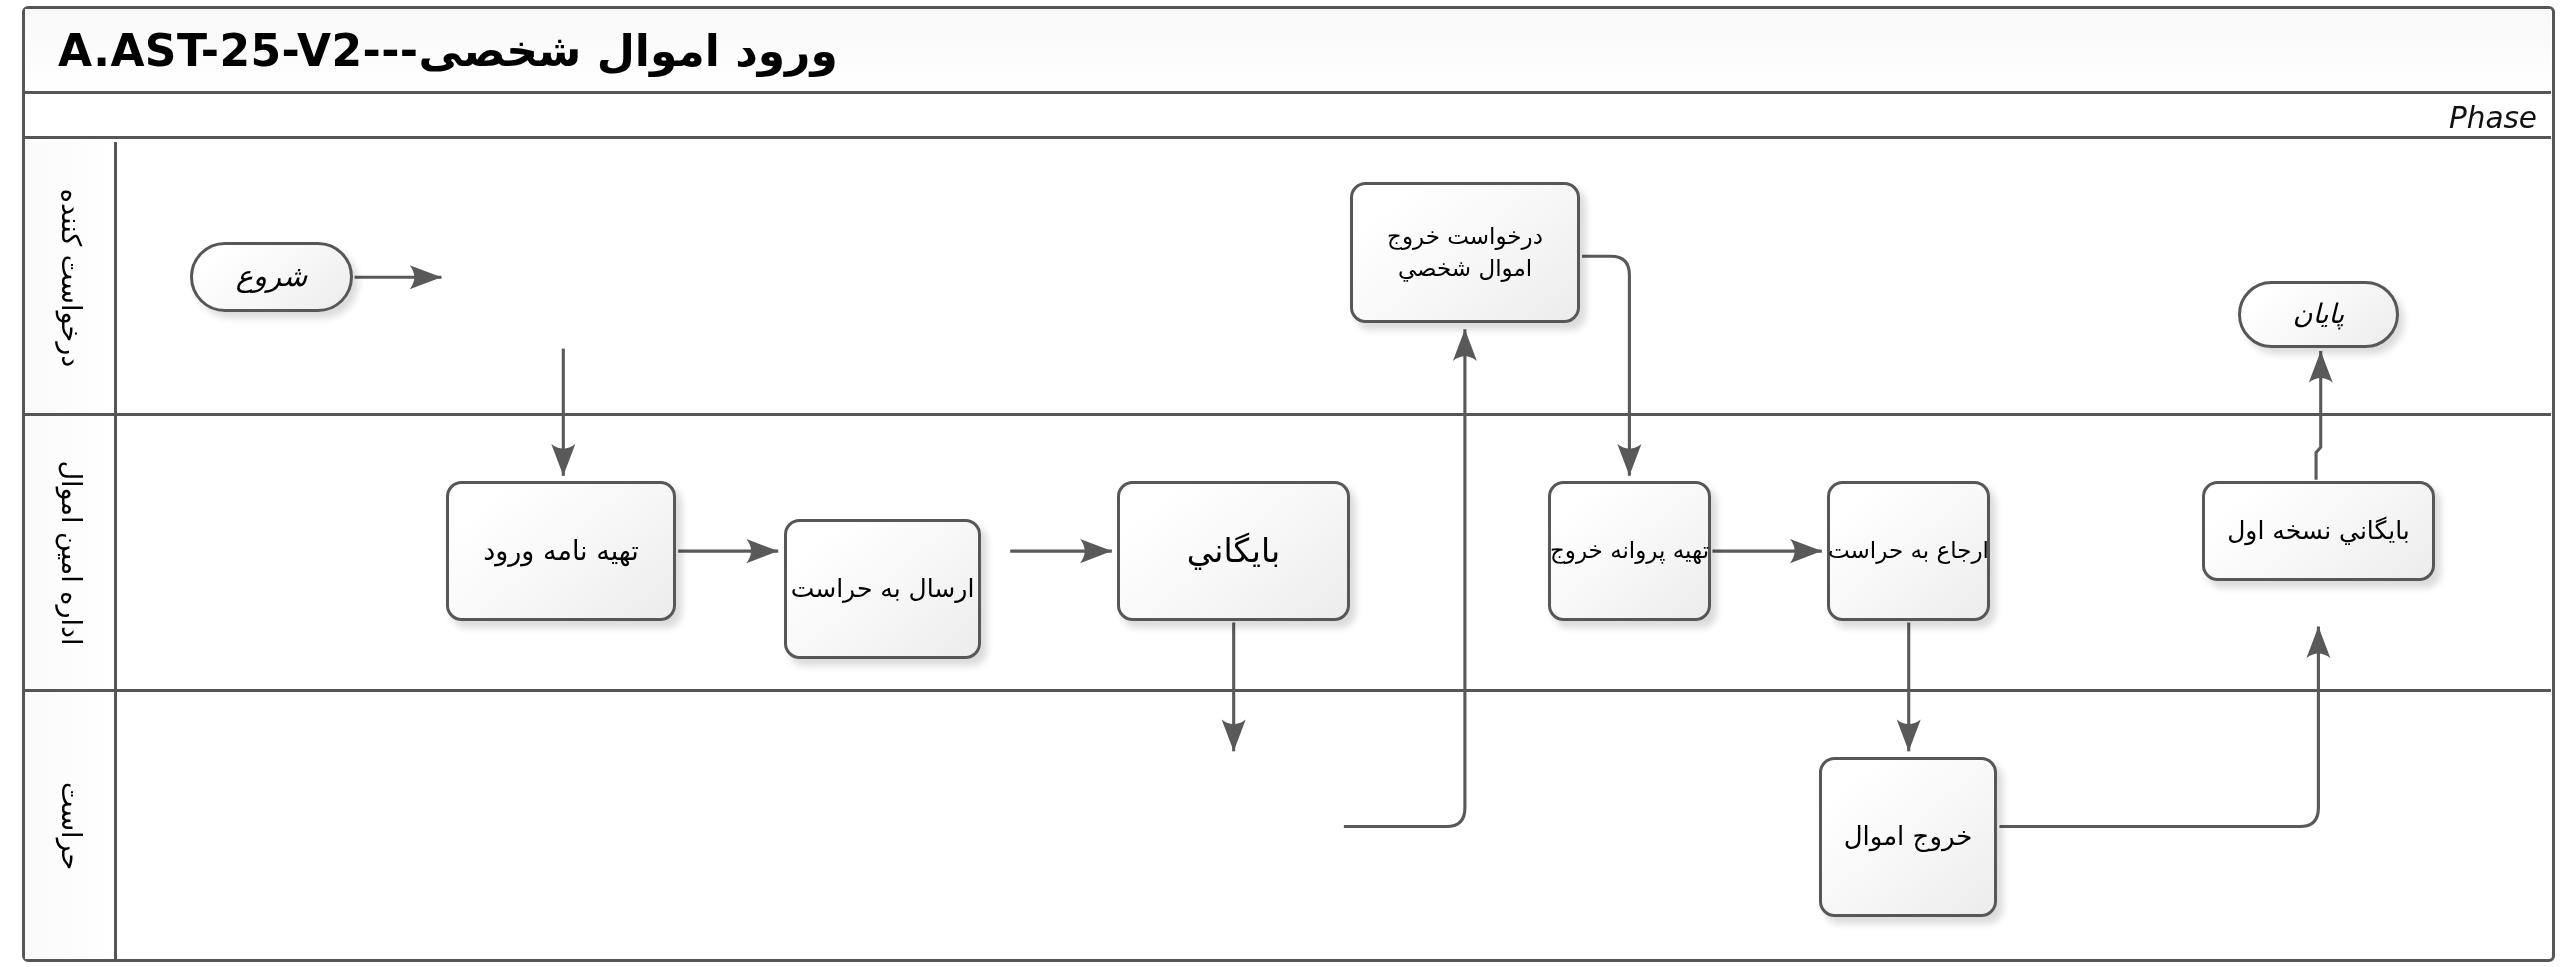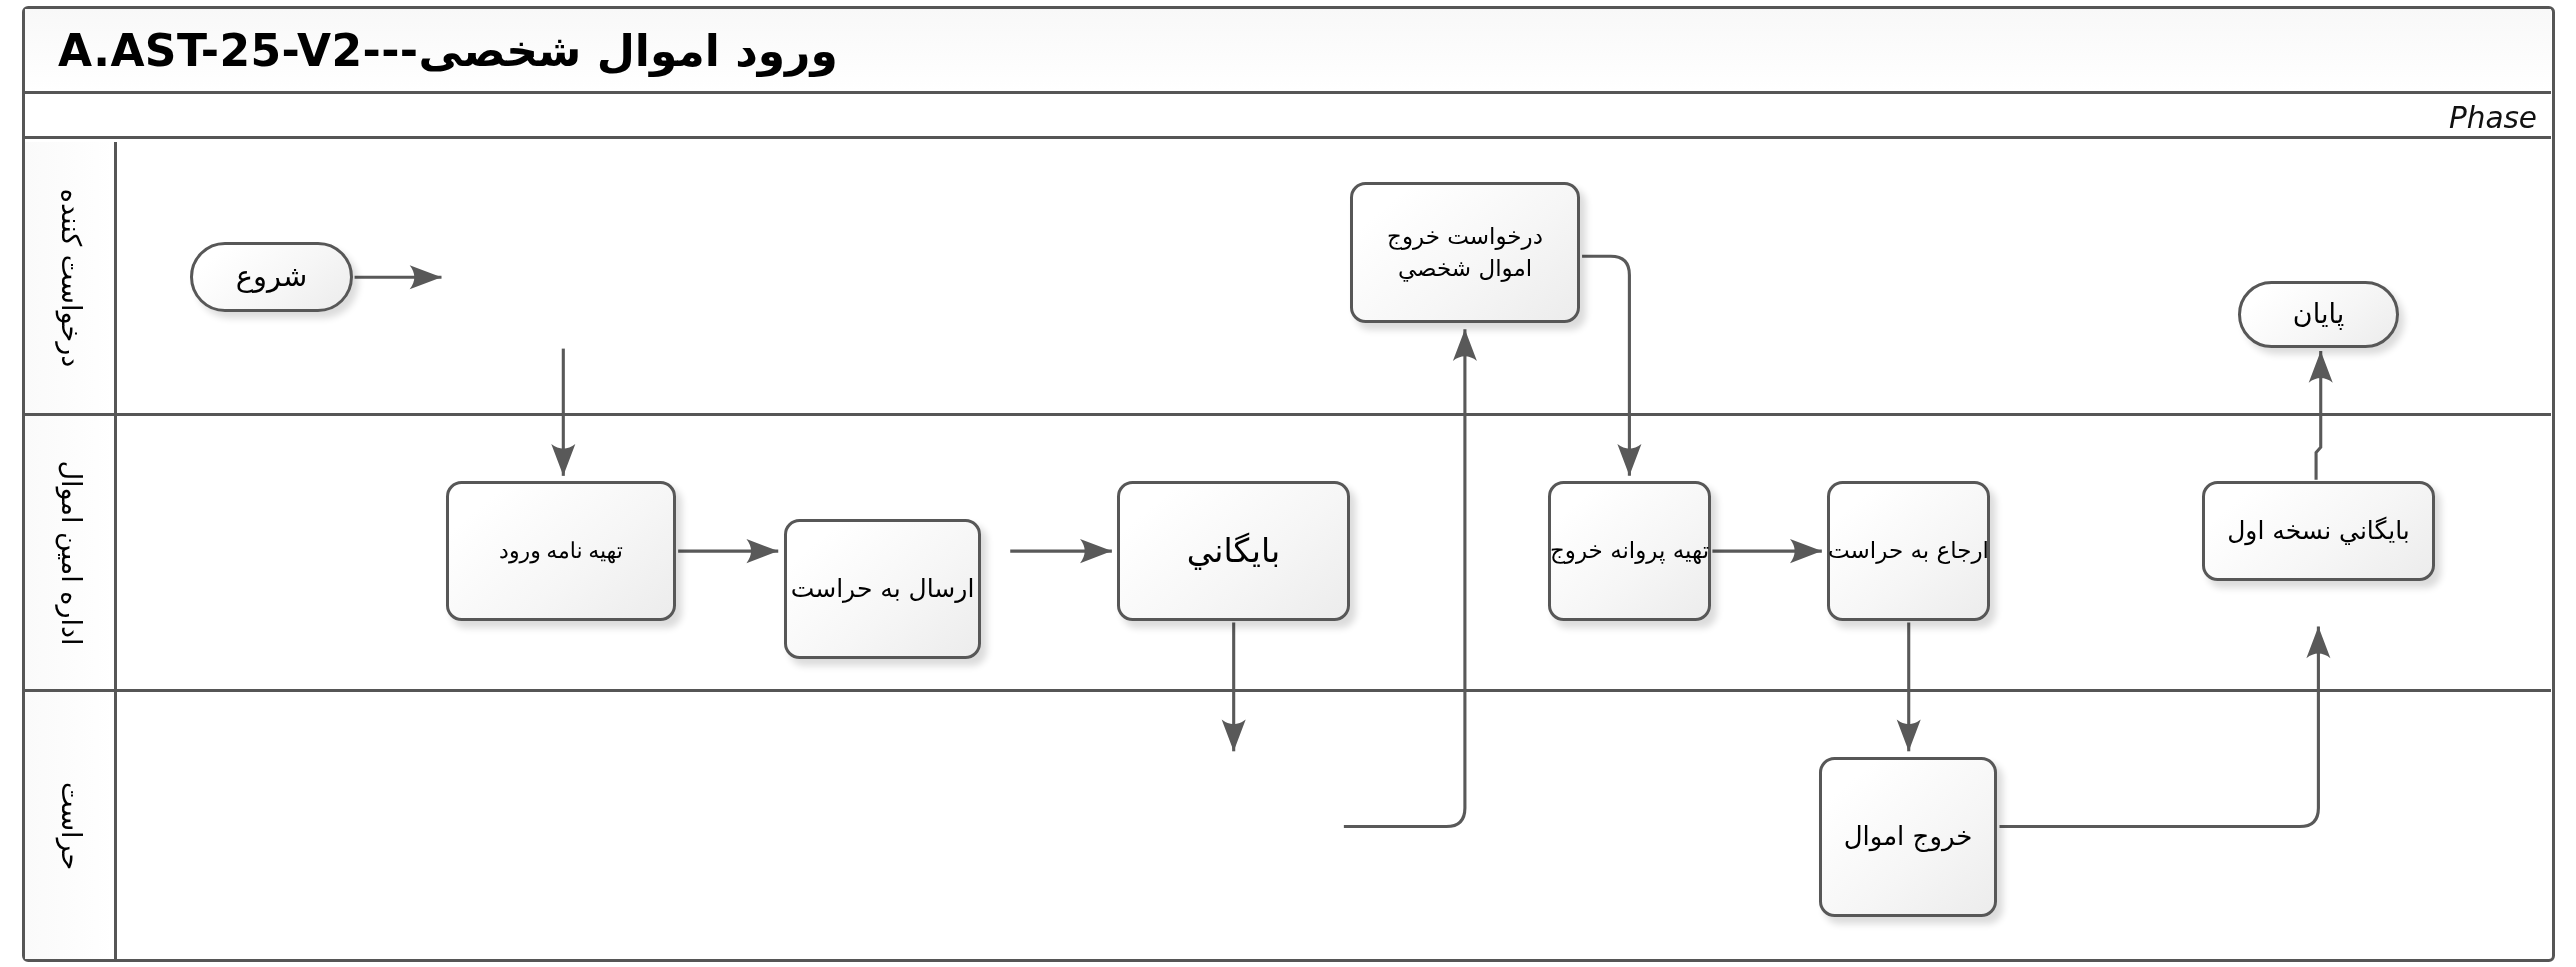--- a/index.html
+++ b/index.html
@@ -50,25 +50,25 @@
   }
   
   .node {
     position:absolute; display:flex; align-items:center; justify-content:center;
     text-align:center; direction:rtl;
     border:3.9px solid #575757; border-radius:15.5px;
     background:linear-gradient(140deg,#ffffff 15%,#f6f6f6 60%,#ececec 100%);
     box-shadow:5.4px 6.2px 7px rgba(0,0,0,0.14);
     font-size:25px; line-height:1.35; padding:3.1px 6.2px;
   }
-  .pill { border-radius:37px; font-size:29px; }
+  .pill { border-radius:37px; font-size:29px;font-style:italic; }
   .two-line { font-size:23px; }
   .nowrap { white-space:nowrap; }
   .f-lg { font-size:33px; }
-  .f-md { font-size:22px;font-family:Liberation Serif, serif; }
+  .f-md { font-size:27px; }
   .f-sm { font-size:23px; }
   svg.wires { position:absolute; left:0; top:0; pointer-events:none; }
 </style>
 </head>
 <body>
 
 <div class="canvas">
 
   <div class="frame"></div>
 

